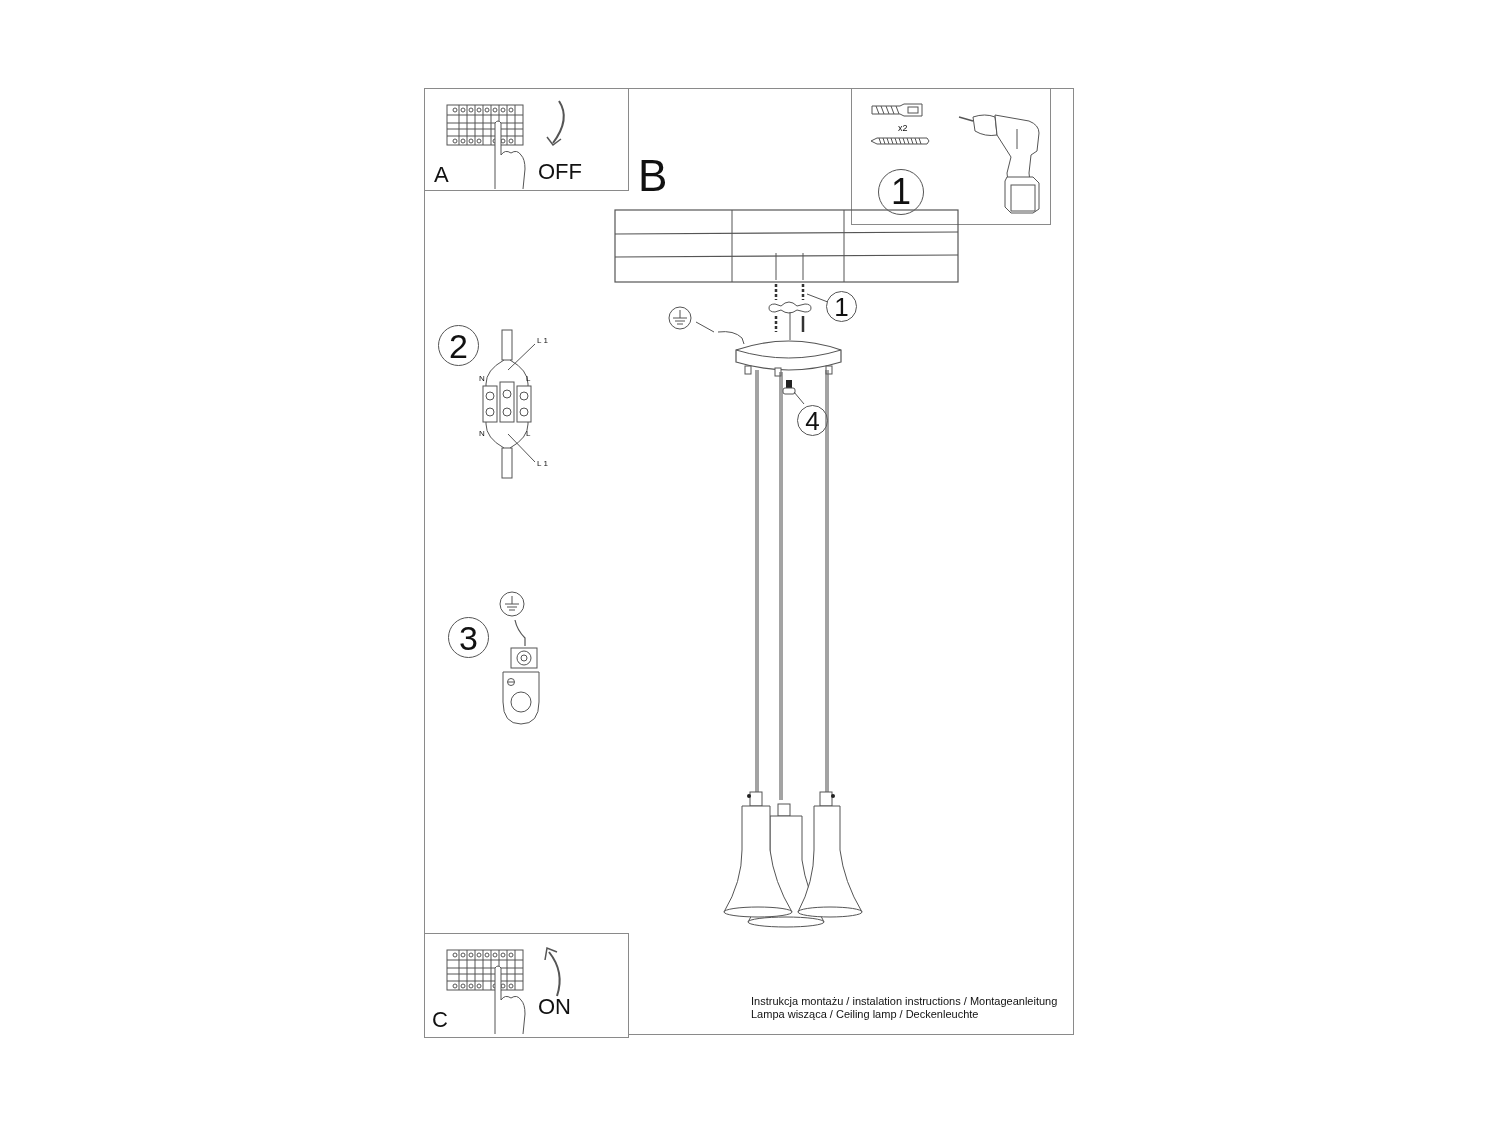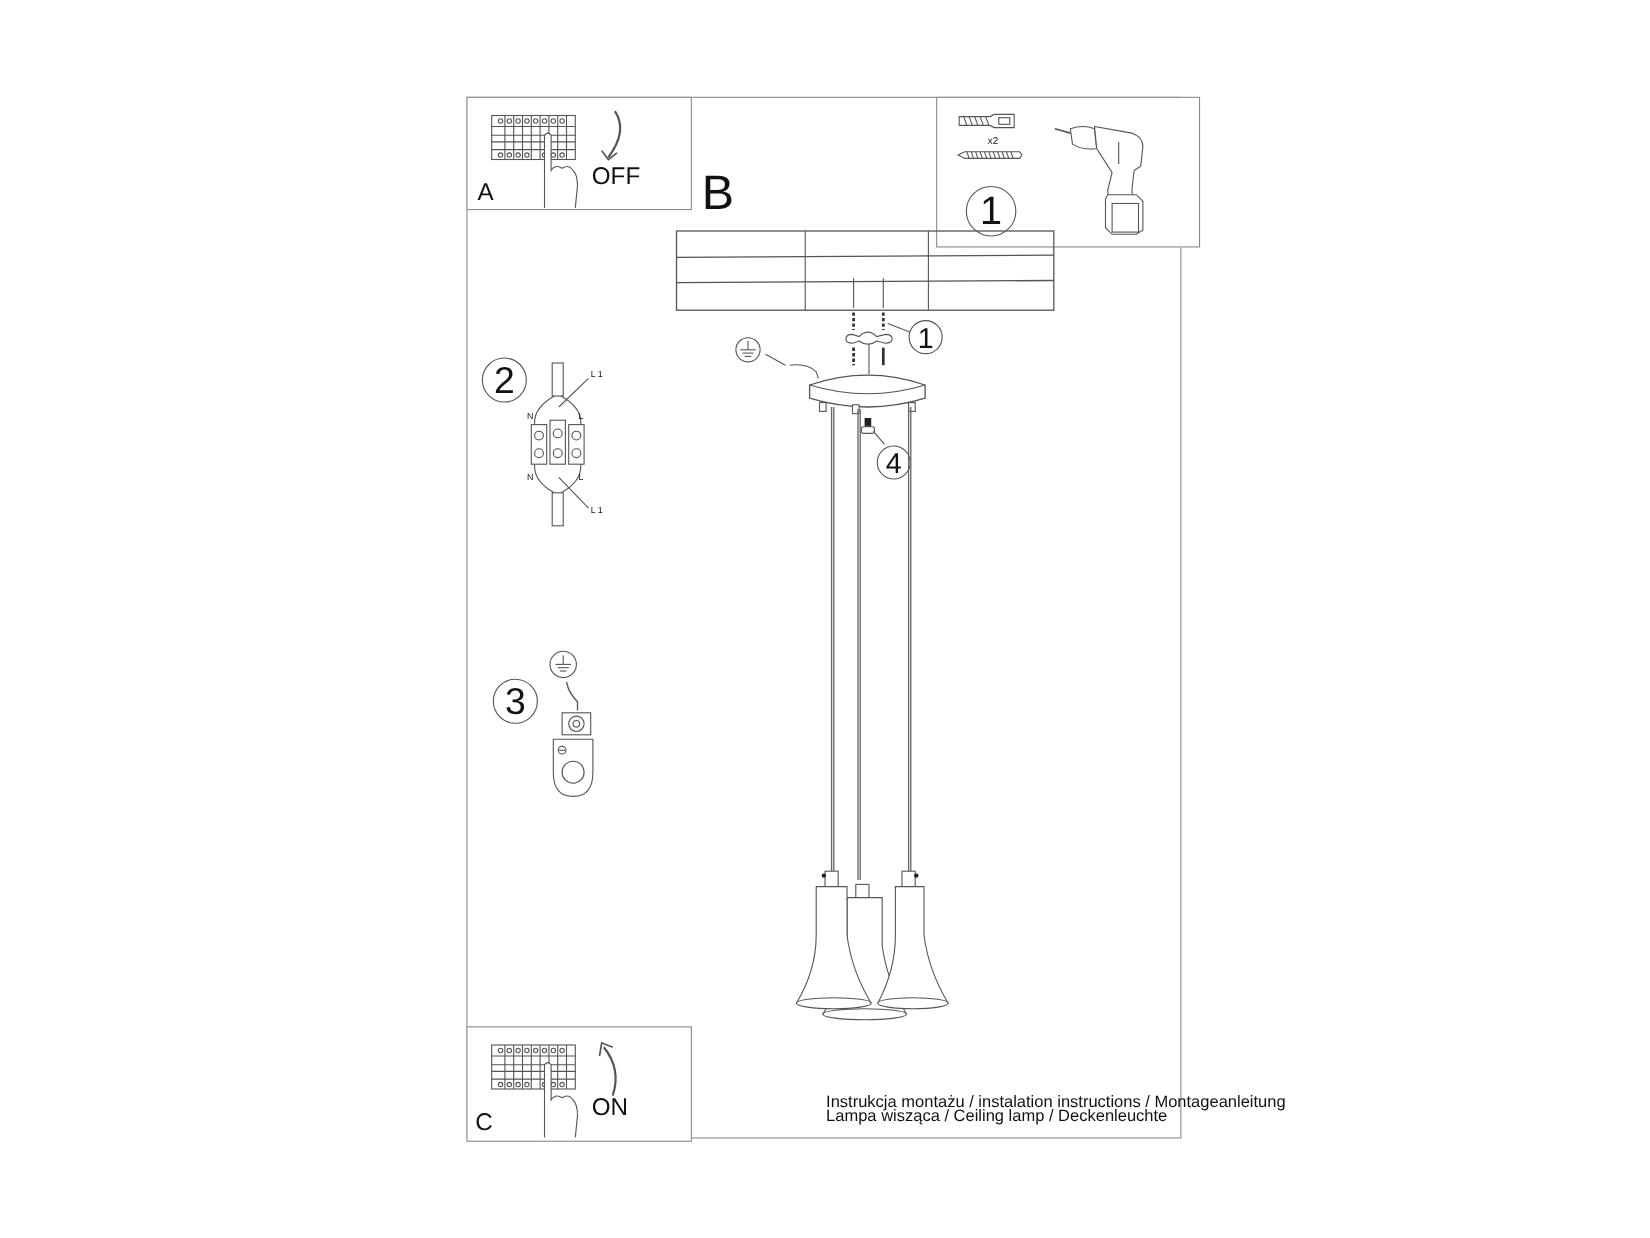--- a/index.html
+++ b/index.html
@@ -4,21 +4,21 @@
 <style>
   html, body { margin:0; padding:0; background:#ffffff; }
   body { width:1500px; height:1125px; position:relative; overflow:hidden; font-family:"Liberation Sans", sans-serif; color:#111; }
   .page { position:absolute; left:424px; top:88px; width:650px; height:947px; border:1px solid #8a8a8a; box-sizing:border-box; background:#fff; }
   .panel { position:absolute; border:1px solid #8a8a8a; box-sizing:border-box; background:#fff; }
   .letter { position:absolute; font-size:22px; line-height:1; }
   .big-letter { position:absolute; font-size:44px; line-height:1; }
   .state { position:absolute; font-size:22px; line-height:1; }
   .step-circle { position:absolute; border:1px solid #555; border-radius:50%; box-sizing:border-box; display:flex; align-items:center; justify-content:center; background:#fff; }
   .step-circle span { line-height:1; }
-  .caption { position:absolute; left:751px; top:995px; font-size:15px; line-height:13px; color:#111; white-space:nowrap; }
+  .caption { position:absolute; left:751px; top:995px; font-size:11px; line-height:13px; color:#111; white-space:nowrap; }
   svg { position:absolute; overflow:visible; }
   .small-label { position:absolute; font-size:8px; font-weight:normal; line-height:1; }
 </style>
 </head>
 <body>
 
 <div class="page"></div>
 
 <div class="panel" style="left:424px;top:88px;width:205px;height:103px;">
   <svg style="left:20px;top:14px;" width="80" height="45" viewBox="0 0 80 45">
@@ -53,27 +53,27 @@
         <line x1="70" y1="2" x2="70" y2="42"></line>
     </g>
   </svg>
   <svg style="left:64px;top:30px;" width="40" height="70" viewBox="0 0 40 70">
     <path d="M6 70 L6 40 L6 4 Q9 0 12 4 L12 36 Q16 30 22 34 Q28 30 32 36 Q36 40 36 50 L34 70" fill="#fff" stroke="#555" stroke-width="1"></path>
   </svg>
   <svg style="left:116px;top:10px;" width="30" height="50" viewBox="0 0 30 50">
     <path d="M18 2 Q30 20 12 44" fill="none" stroke="#555" stroke-width="2"></path>
     <path d="M6 38 L12 46 L20 40" fill="none" stroke="#555" stroke-width="1.5"></path>
   </svg>
-  <div class="state" style="left:113px;top:60px;">OFF</div>
+  <div class="state" style="left:113px;top:72px;">OFF</div>
   <div class="letter" style="left:9px;top:75px;">A</div>
 </div>
 
 <div class="big-letter" style="left:638px;top:154px;">B</div>
 
-<div class="panel" style="left:851px;top:88px;width:240px;height:137px;">
+<div class="panel" style="left:851px;top:88px;width:200px;height:137px;">
   <svg style="left:18px;top:14px;" width="55" height="14" viewBox="0 0 55 14">
     <path d="M2 3 L30 3 L34 1 L52 1 L52 13 L34 13 L30 11 L2 11 Z" fill="none" stroke="#555"></path>
     <g stroke="#555">
         <line x1="6" y1="3" x2="9" y2="11"></line>
         <line x1="11" y1="3" x2="14" y2="11"></line>
         <line x1="16" y1="3" x2="19" y2="11"></line>
         <line x1="21" y1="3" x2="24" y2="11"></line>
         <line x1="26" y1="3" x2="29" y2="11"></line>
       </g>
     <rect x="38" y="4" width="10" height="6" fill="none" stroke="#555"></rect>

